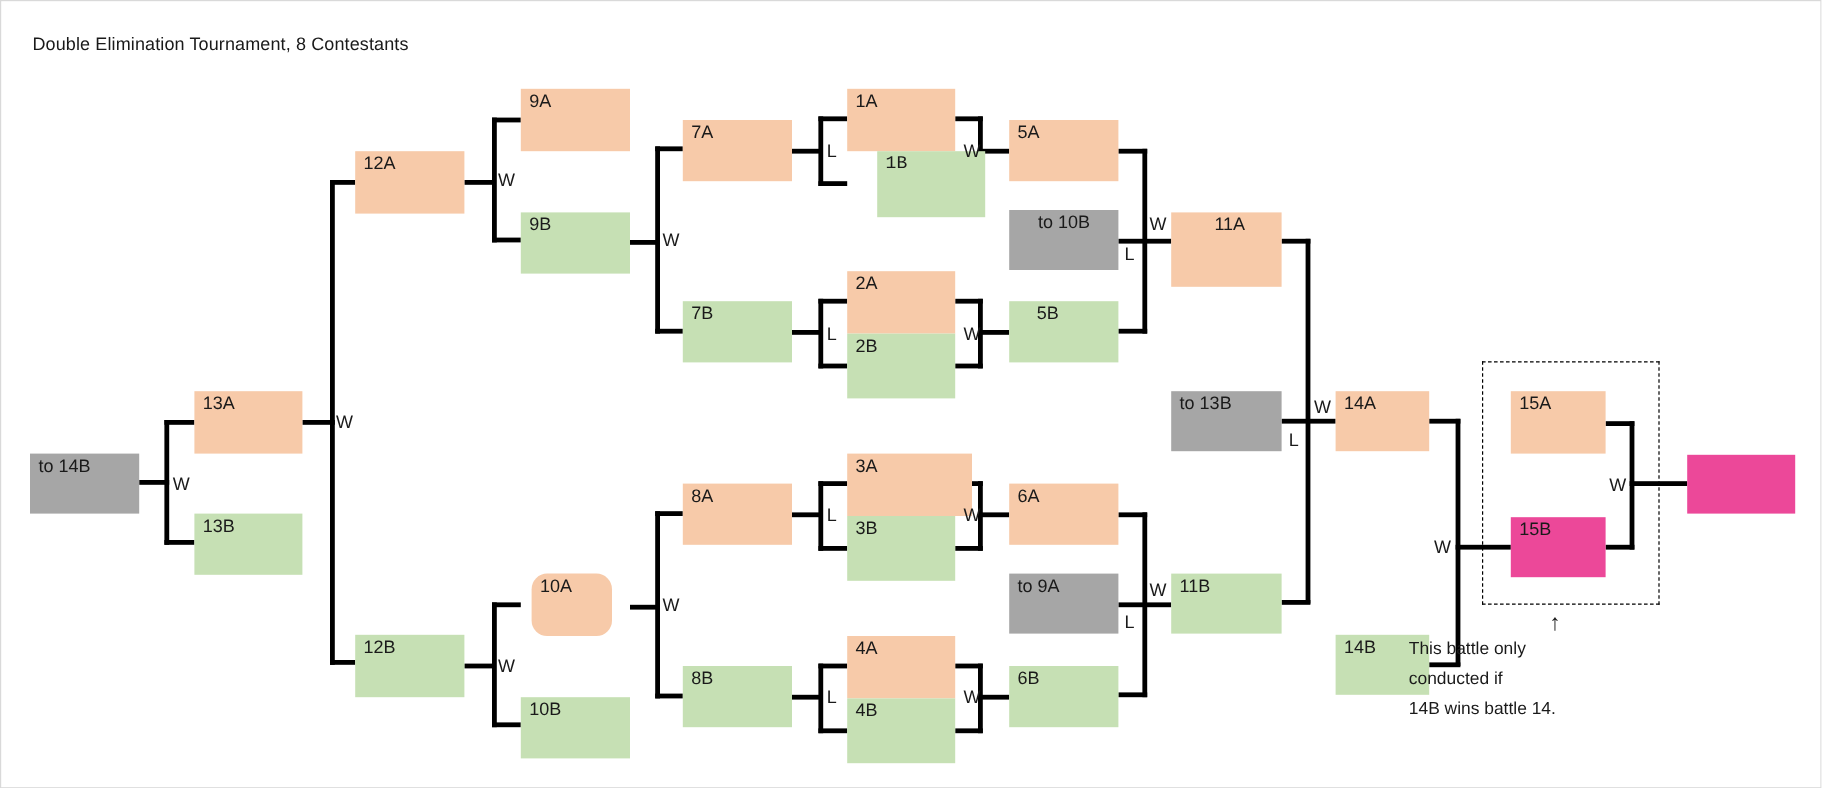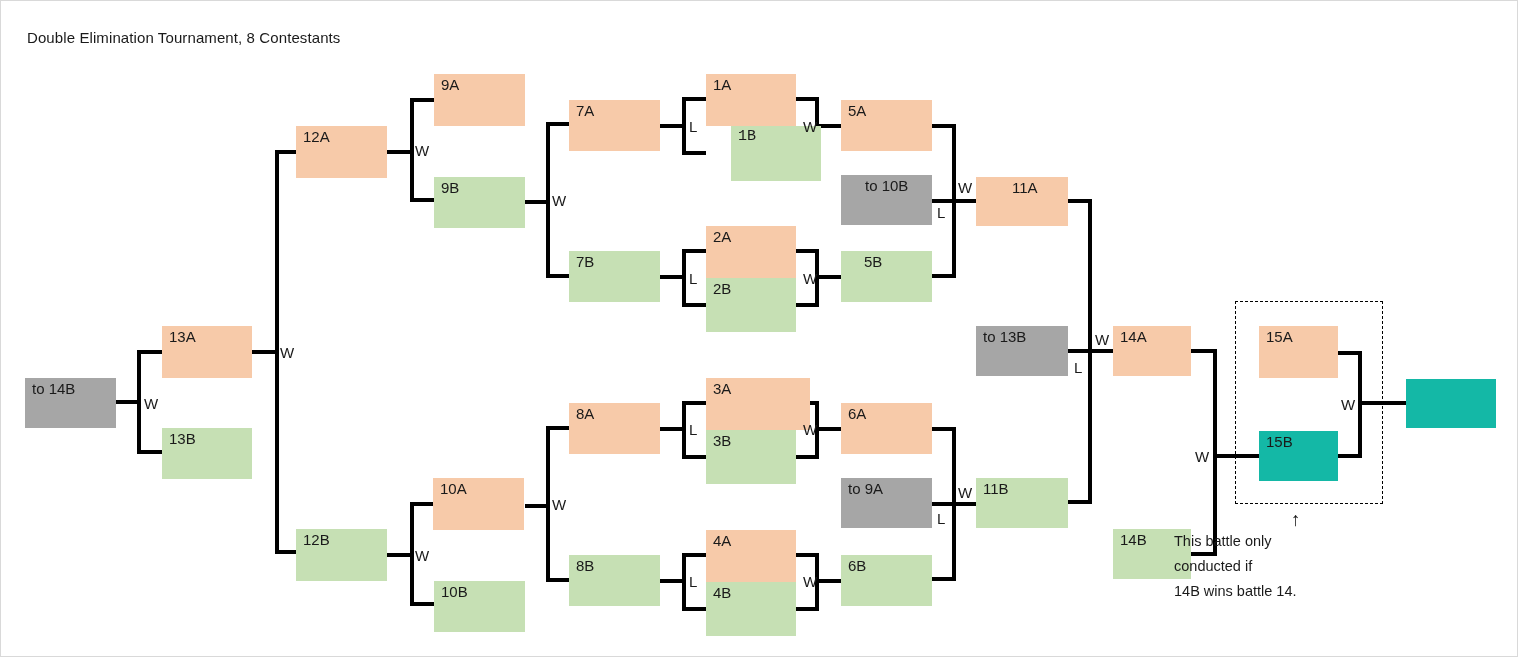--- a/index.html
+++ b/index.html
@@ -33,21 +33,21 @@
     box-sizing: border-box;
     font-size: 15px;
     color: #1a1a1a;
     padding: 3px 0 0 7px;
     line-height: 1.1;
     overflow: hidden;
   }
   .box.orange { background: #f7caa9; }
   .box.green  { background: #c6e0b4; }
   .box.gray   { background: #a6a6a6; }
-  .box.yellow { background: #14b8a6; }
+  .box.yellow { background: #ec4899; }
   .box.blank  { padding: 0; }
 
   .line {
     position: absolute;
     background: #000000;
   }
   .lbl {
     position: absolute;
     font-size: 15px;
     color: #1a1a1a;
@@ -182,41 +182,41 @@
   <div class="dashbox" style="left:1234px;top:300px;width:148px;height:203px;"></div>
 
   <div id="boxes">
       <div class="box gray" style="left: 24px; top: 377px; width: 91px; height: 50px;">to 14B</div>
       <div class="box orange" style="left: 161px; top: 325px; width: 90px; height: 52px;">13A</div>
       <div class="box green" style="left: 161px; top: 427px; width: 90px; height: 51px;">13B</div>
       <div class="box orange" style="left: 295px; top: 125px; width: 91px; height: 52px;">12A</div>
       <div class="box green" style="left: 295px; top: 528px; width: 91px; height: 52px;">12B</div>
       <div class="box orange" style="left: 433px; top: 73px; width: 91px; height: 52px;">9A</div>
       <div class="box green" style="left: 433px; top: 176px; width: 91px; height: 51px;">9B</div>
-      <div class="box orange" style="left: 432px; top: 477px; width: 91px; height: 52px;">10A</div>
+      <div class="box orange" style="left: 442px; top: 477px; width: 67px; height: 52px; border-radius: 13px;">10A</div>
       <div class="box green" style="left: 433px; top: 580px; width: 91px; height: 51px;">10B</div>
       <div class="box orange" style="left: 568px; top: 99px; width: 91px; height: 51px;">7A</div>
       <div class="box green" style="left: 568px; top: 250px; width: 91px; height: 51px;">7B</div>
       <div class="box orange" style="left: 568px; top: 402px; width: 91px; height: 51px;">8A</div>
       <div class="box green" style="left: 568px; top: 554px; width: 91px; height: 51px;">8B</div>
       <div class="box orange" style="left: 705px; top: 73px; width: 90px; height: 52px;">1A</div>
       <div class="box green" style="left: 730px; top: 125px; width: 90px; height: 55px; font-family: Liberation Mono, monospace;">1B</div>
       <div class="box orange" style="left: 705px; top: 225px; width: 90px; height: 52px;">2A</div>
       <div class="box green" style="left: 705px; top: 277px; width: 90px; height: 54px;">2B</div>
       <div class="box orange" style="left: 705px; top: 377px; width: 104px; height: 52px;">3A</div>
       <div class="box green" style="left: 705px; top: 429px; width: 90px; height: 54px;">3B</div>
       <div class="box orange" style="left: 705px; top: 529px; width: 90px; height: 52px;">4A</div>
       <div class="box green" style="left: 705px; top: 581px; width: 90px; height: 54px;">4B</div>
       <div class="box orange" style="left: 840px; top: 99px; width: 91px; height: 51px;">5A</div>
       <div class="box gray" style="left: 840px; top: 174px; width: 91px; height: 50px; padding-left: 24px;">to 10B</div>
       <div class="box green" style="left: 840px; top: 250px; width: 91px; height: 51px; padding-left: 23px;">5B</div>
       <div class="box orange" style="left: 840px; top: 402px; width: 91px; height: 51px;">6A</div>
       <div class="box gray" style="left: 840px; top: 477px; width: 91px; height: 50px;">to 9A</div>
       <div class="box green" style="left: 840px; top: 554px; width: 91px; height: 51px;">6B</div>
-      <div class="box orange" style="left: 975px; top: 176px; width: 92px; height: 49px; padding-left: 36px;">11A</div>
+      <div class="box orange" style="left: 975px; top: 176px; width: 92px; height: 62px; padding-left: 36px;">11A</div>
       <div class="box gray" style="left: 975px; top: 325px; width: 92px; height: 50px;">to 13B</div>
       <div class="box green" style="left: 975px; top: 477px; width: 92px; height: 50px;">11B</div>
       <div class="box orange" style="left: 1112px; top: 325px; width: 78px; height: 50px;">14A</div>
       <div class="box green" style="left: 1112px; top: 528px; width: 78px; height: 50px;">14B</div>
       <div class="box orange" style="left: 1258px; top: 325px; width: 79px; height: 52px;">15A</div>
       <div class="box yellow" style="left: 1258px; top: 430px; width: 79px; height: 50px;">15B</div>
       <div class="box yellow blank" style="left: 1405px; top: 378px; width: 90px; height: 49px;"></div>
     </div>
 
   <div id="conn-labels">

